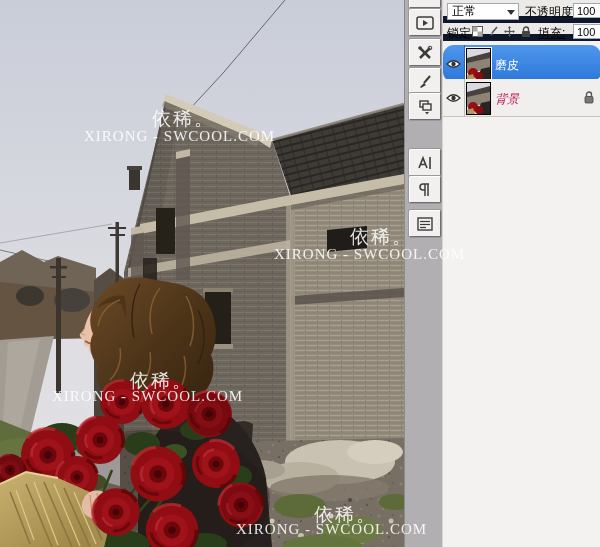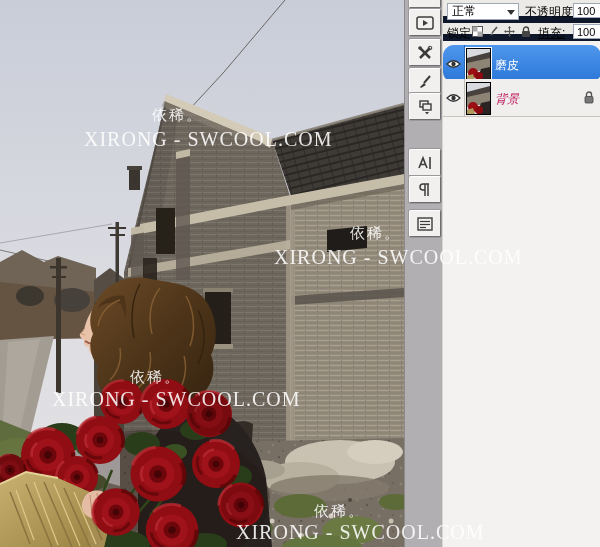--- a/index.html
+++ b/index.html
@@ -46,22 +46,22 @@
   .thumb{position:absolute;left:23px;top:3px;width:25px;height:32px;display:flex;align-items:center;justify-content:center;}
   .thumb svg{border:1px solid #000;display:block;}
   #lrow0 .thumb svg{outline:1px solid #FFF;}
   .lname{position:absolute;left:52px;top:12px;font-size:12px;}
   #lrow0 .lname{color:#FFF;}
   #lrow1 .lname{font-style:italic;color:#be185d;}
   .lockbadge{position:absolute;right:7px;top:12px;}
   
   .wm{position:absolute;color:#FFF;opacity:.88;z-index:50;white-space:nowrap;
       font-family:"Liberation Serif","DejaVu Serif",serif;}
-  .wm1{font-size:15px;letter-spacing:2px;text-align:right;}
-  .wm2{font-size:20px;letter-spacing:1px;}
+  .wm1{font-size:19px;letter-spacing:2px;text-align:right;}
+  .wm2{font-size:15px;letter-spacing:1px;}
 </style>
 </head>
 <body>
 
 <div id="stage">
 
   <div id="photo">
     <svg viewBox="0 0 404 547" width="404" height="547">
       <defs>
         <linearGradient id="skyG" x1="0" y1="0" x2="0" y2="1">

